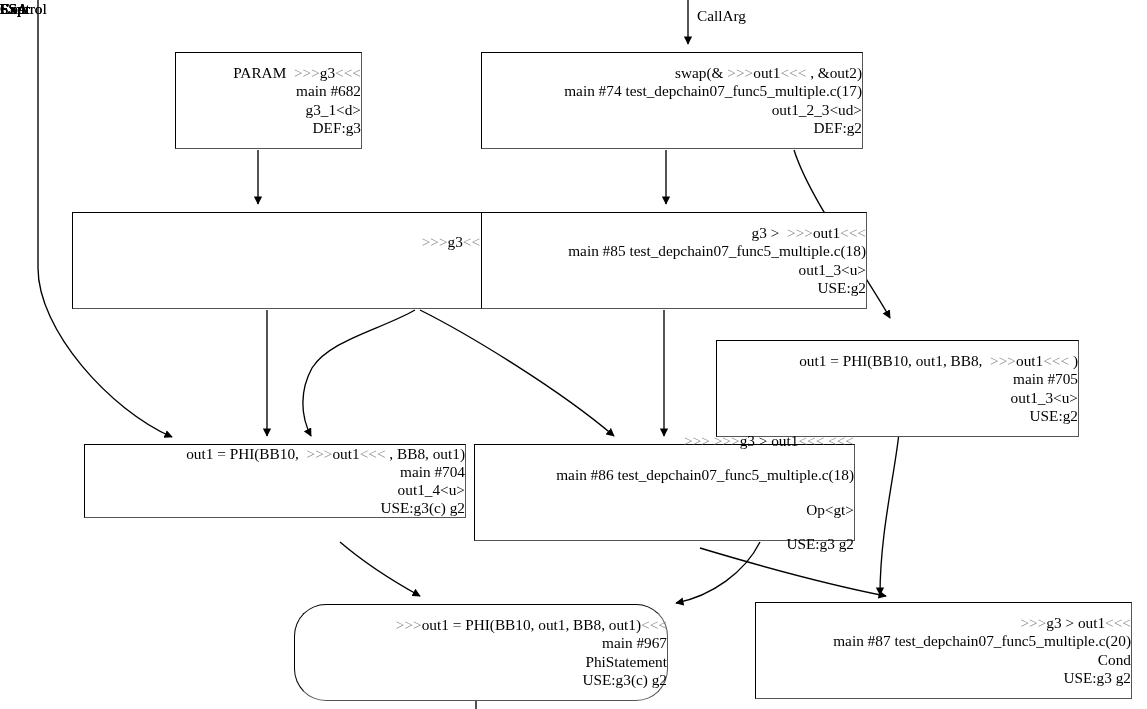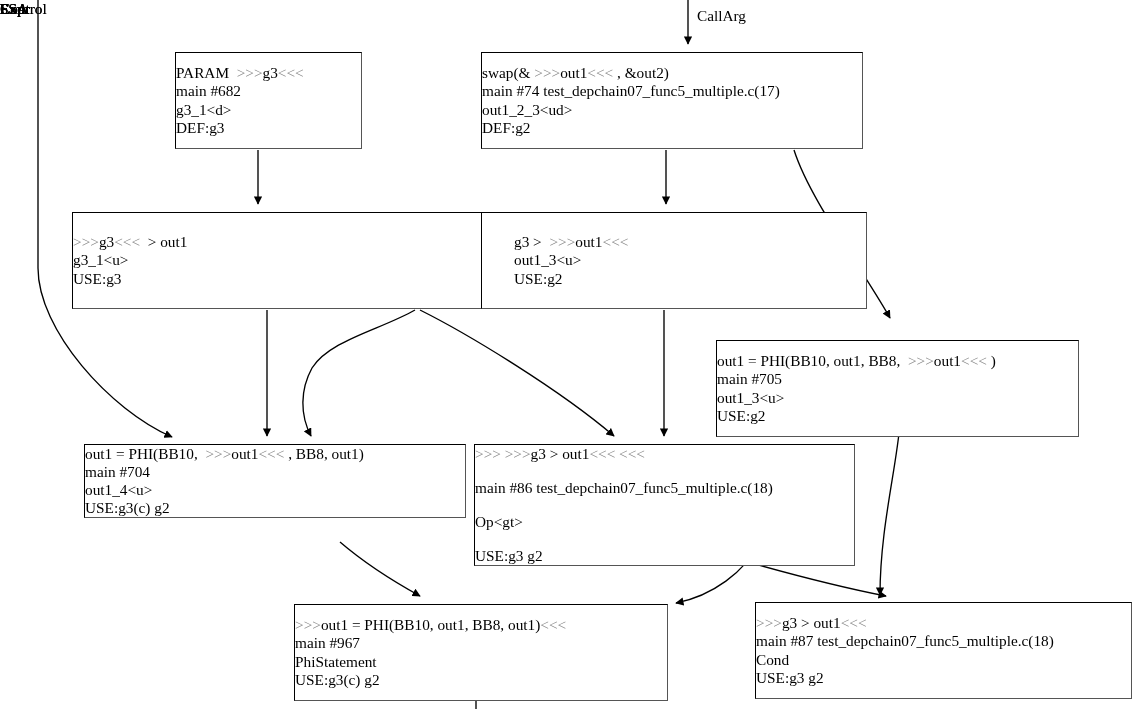--- a/index.html
+++ b/index.html
@@ -1,21 +1,21 @@
 <!DOCTYPE html>
 <html><head>
 <meta charset="utf-8">
 <style>
   html,body{margin:0;padding:0;background:#ffffff;}
   body{font-family:"Liberation Serif","DejaVu Serif",serif;color:#000;}
   #canvas{position:relative;width:1147px;height:709px;overflow:hidden;background:#fff;}
   svg.edges{position:absolute;left:0;top:0;width:1147px;height:709px;pointer-events:none;}
   .node{position:absolute;box-sizing:border-box;background:#ffffff;
         border:1px solid #000; border-right-color:#555; border-bottom-color:#555;
-        display:flex;flex-direction:column;justify-content:center;align-items:flex-start;
+        display:flex;flex-direction:column;justify-content:center;align-items:flex-end;
         text-align:center;line-height:1.18;font-size:15.3px;}
   .node .ln{white-space:pre;display:block;}
   .mk{color:#8a8a8a;}
   .elabel{position:absolute;font-size:15.3px;white-space:pre;color:#000;}
 </style>
 </head>
 <body>
 
 <div id="canvas">
 
@@ -69,50 +69,51 @@
       <span class="ln"><span>out1_2_3&lt;ud&gt;</span></span>
       <span class="ln"><span>DEF:g2</span></span>
     </div>
   <div class="node" id="n84" style="left: 72px; top: 212px; width: 465px; height: 97px;">
       <span class="ln"><span class="mk">&gt;&gt;&gt;</span><span>g3</span><span class="mk">&lt;&lt;&lt;</span><span>  &gt; out1</span></span>
       <span class="ln"><span>g3_1&lt;u&gt;</span></span>
       <span class="ln"><span>USE:g3</span></span>
     </div>
   <div class="node" id="n85" style="left: 481px; top: 212px; width: 386px; height: 97px; padding-left: 32px;">
       <span class="ln"><span>g3 &gt;  </span><span class="mk">&gt;&gt;&gt;</span><span>out1</span><span class="mk">&lt;&lt;&lt;</span></span>
+      <span class="ln"><span>main #85 test_depchain07_func5_multiple.c(18)</span></span>
       <span class="ln"><span>out1_3&lt;u&gt;</span></span>
       <span class="ln"><span>USE:g2</span></span>
     </div>
   <div class="node" id="n705" style="left: 716px; top: 340px; width: 363px; height: 97px;">
       <span class="ln"><span>out1 = PHI(BB10, out1, BB8,  </span><span class="mk">&gt;&gt;&gt;</span><span>out1</span><span class="mk">&lt;&lt;&lt;</span><span> )</span></span>
       <span class="ln"><span>main #705</span></span>
       <span class="ln"><span>out1_3&lt;u&gt;</span></span>
       <span class="ln"><span>USE:g2</span></span>
     </div>
   <div class="node" id="n704" style="left: 84px; top: 444px; width: 382px; height: 74px;">
       <span class="ln"><span>out1 = PHI(BB10,  </span><span class="mk">&gt;&gt;&gt;</span><span>out1</span><span class="mk">&lt;&lt;&lt;</span><span> , BB8, out1)</span></span>
       <span class="ln"><span>main #704</span></span>
       <span class="ln"><span>out1_4&lt;u&gt;</span></span>
       <span class="ln"><span>USE:g3(c) g2</span></span>
     </div>
-  <div class="node" id="n86" style="left: 474px; top: 444px; width: 381px; height: 122px; gap: 16px;">
+  <div class="node" id="n86" style="left: 474px; top: 444px; width: 381px; height: 97px; gap: 16px;">
       <span class="ln"><span class="mk">&gt;&gt;&gt; &gt;&gt;&gt;</span><span>g3 &gt; out1</span><span class="mk">&lt;&lt;&lt; &lt;&lt;&lt;</span></span>
       <span class="ln"><span>main #86 test_depchain07_func5_multiple.c(18)</span></span>
       <span class="ln"><span>Op&lt;gt&gt;</span></span>
       <span class="ln"><span>USE:g3 g2</span></span>
     </div>
-  <div class="node" id="n702" style="left: 294px; top: 604px; width: 374px; height: 97px;">
+  <div class="node" id="n702" style="left: 294px; top: 604px; width: 374px; height: 97px; border-radius: 32px;">
       <span class="ln"><span class="mk">&gt;&gt;&gt;</span><span>out1 = PHI(BB10, out1, BB8, out1)</span><span class="mk">&lt;&lt;&lt;</span></span>
       <span class="ln"><span>main #967</span></span>
       <span class="ln"><span>PhiStatement</span></span>
       <span class="ln"><span>USE:g3(c) g2</span></span>
     </div>
   <div class="node" id="n87" style="left: 755px; top: 602px; width: 377px; height: 97px;">
       <span class="ln"><span class="mk">&gt;&gt;&gt;</span><span>g3 &gt; out1</span><span class="mk">&lt;&lt;&lt;</span></span>
-      <span class="ln"><span>main #87 test_depchain07_func5_multiple.c(18)</span></span>
+      <span class="ln"><span>main #87 test_depchain07_func5_multiple.c(20)</span></span>
       <span class="ln"><span>Cond</span></span>
       <span class="ln"><span>USE:g3 g2</span></span>
     </div>
 
   <span class="elabel" style="left: 697px; top: 7px;">CallArg</span>
   <span class="elabel">SSA</span>
   <span class="elabel">SSA</span>
   <span class="elabel">SSA</span>
   <span class="elabel">Control</span>
   <span class="elabel">Control</span>

